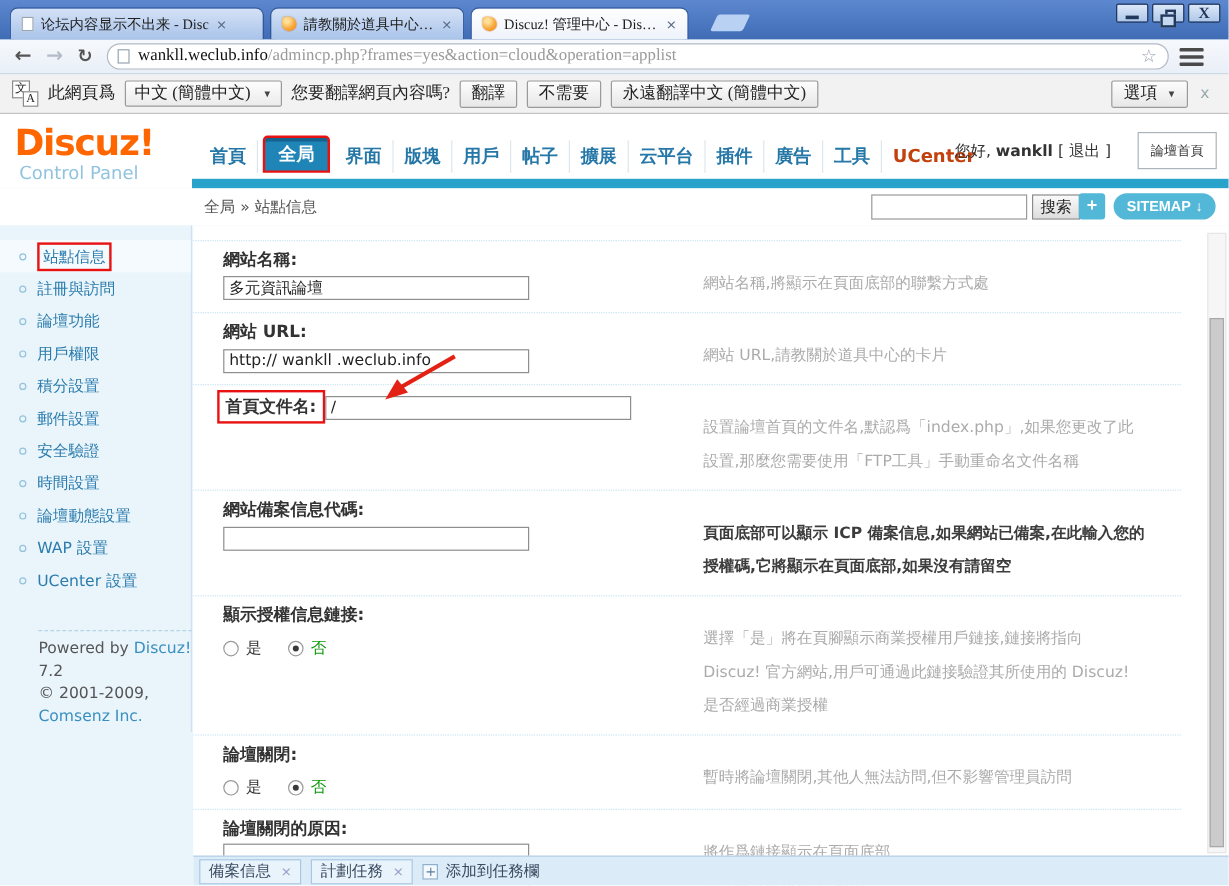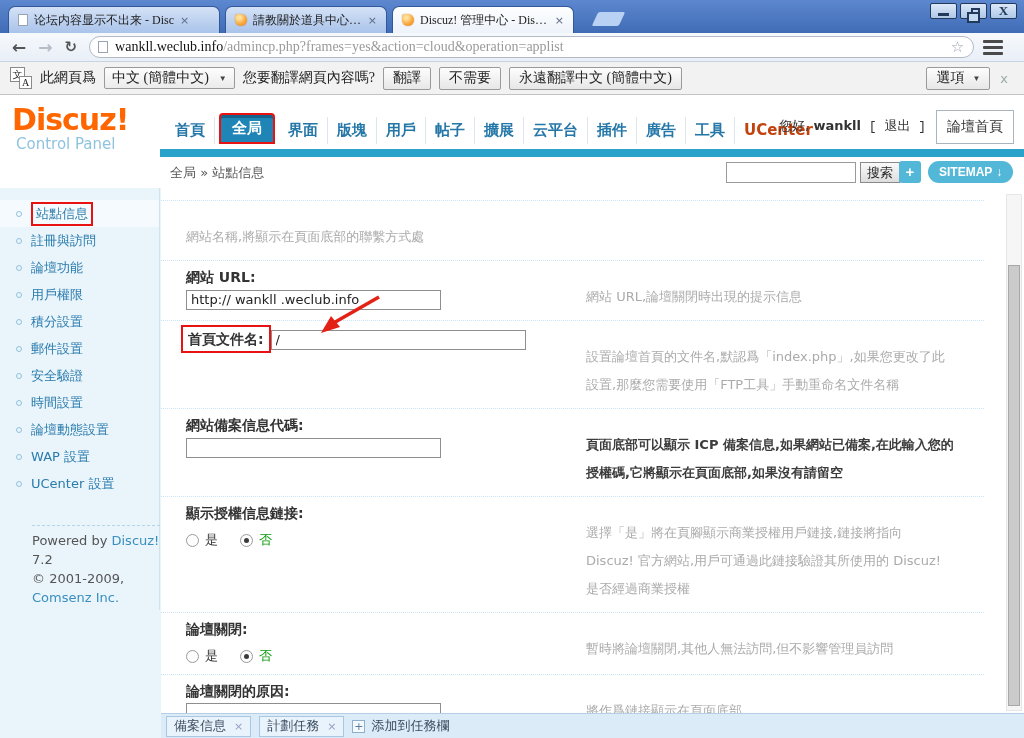--- a/index.html
+++ b/index.html
@@ -71,23 +71,23 @@
     letter-spacing:-1px; }
   .logosub { position:absolute; left:16px; top:40px; font-size:15px; color:#8fc3de; }
   .mainnav { position:absolute; left:166px; top:16px; display:flex; align-items:flex-end; height:33px; }
   .navitem { font-size:15px; font-weight:bold; color:#2577a8; padding:6px 9px; line-height:1;
     border-right:1px solid #dde6ec; }
   .navitem:last-child { border-right:none; color:#c2410c; }
   .navitem.active { background:#1f85b6; color:#fff; border-radius:4px 4px 0 0; border:2px solid #e81212;
     padding:6px 11px; margin:0 4px; box-shadow:inset 0 3px 0 #15638d; }
   .userinfo { position:absolute; right:98px; top:22px; font-size:13px; color:#333; }
   .userinfo b { font-weight:bold; }
-  .userinfo a { color:#333; text-decoration:none;font-family:Liberation Mono, monospace; }
+  .userinfo a { color:#333; text-decoration:none; }
   .homebtn { position:absolute; right:10px; top:15px; border:1px solid #aab4bc; background:#fff;
-    padding:7px 10px; font-size:14px; color:#333; }
+    padding:7px 10px; font-size:11px; color:#333; }
   .tealbar { position:absolute; left:160px; right:0; bottom:0; height:8px; background:#2aa3ca; }
 
   
   .crumbbar { position:absolute; left:0; top:157px; width:1024px; height:31px; background:#fff;
     display:flex; align-items:center; }
   .crumb { margin-left:170px; font-size:13px; color:#555; }
   .searchbox { position:absolute; left:726px; top:5px; width:130px; height:21px; border:1px solid #9a9a9a;
     background:#fff; }
   .searchbtn { position:absolute; left:860px; top:5px; height:21px; padding:0 6px; font-size:13px;
     border:1px solid #8a8a8a; background:linear-gradient(#fafafa,#ddd); color:#222; }
@@ -312,28 +312,29 @@
         </div>
         <div>
           <span>© 2001-2009, </span><a>Comsenz Inc.</a>
         </div>
       </div>
     </div>
 
     <div class="content">
       <div class="form">
           <div class="frow">
+            <div class="fleft"><div class="flabel">網站名稱:</div><input class="ftext" value="多元資訊論壇" style=""></div>
             <div class="fhint">
               <div>網站名稱,將顯示在頁面底部的聯繫方式處</div>
             </div>
           </div>
           <div class="frow">
             <div class="fleft"><div class="flabel">網站 URL:</div><input class="ftext" value="http:// wankll .weclub.info" style=""></div>
             <div class="fhint">
-              <div>網站 URL,論壇關閉時出現的提示信息</div>
+              <div>網站 URL,請教關於道具中心的卡片</div>
             </div>
           </div>
           <div class="frow">
             <div class="fleft"><div class="flabel redbox">首頁文件名:</div><input class="ftext" value="/" style=""></div>
             <div class="fhint">
               <div>設置論壇首頁的文件名,默認爲「index.php」,如果您更改了此設置,那麼您需要使用「FTP工具」手動重命名文件名稱</div>
             </div>
           </div>
           <div class="frow">
             <div class="fleft"><div class="flabel">網站備案信息代碼:</div><input class="ftext" style=""></div>

